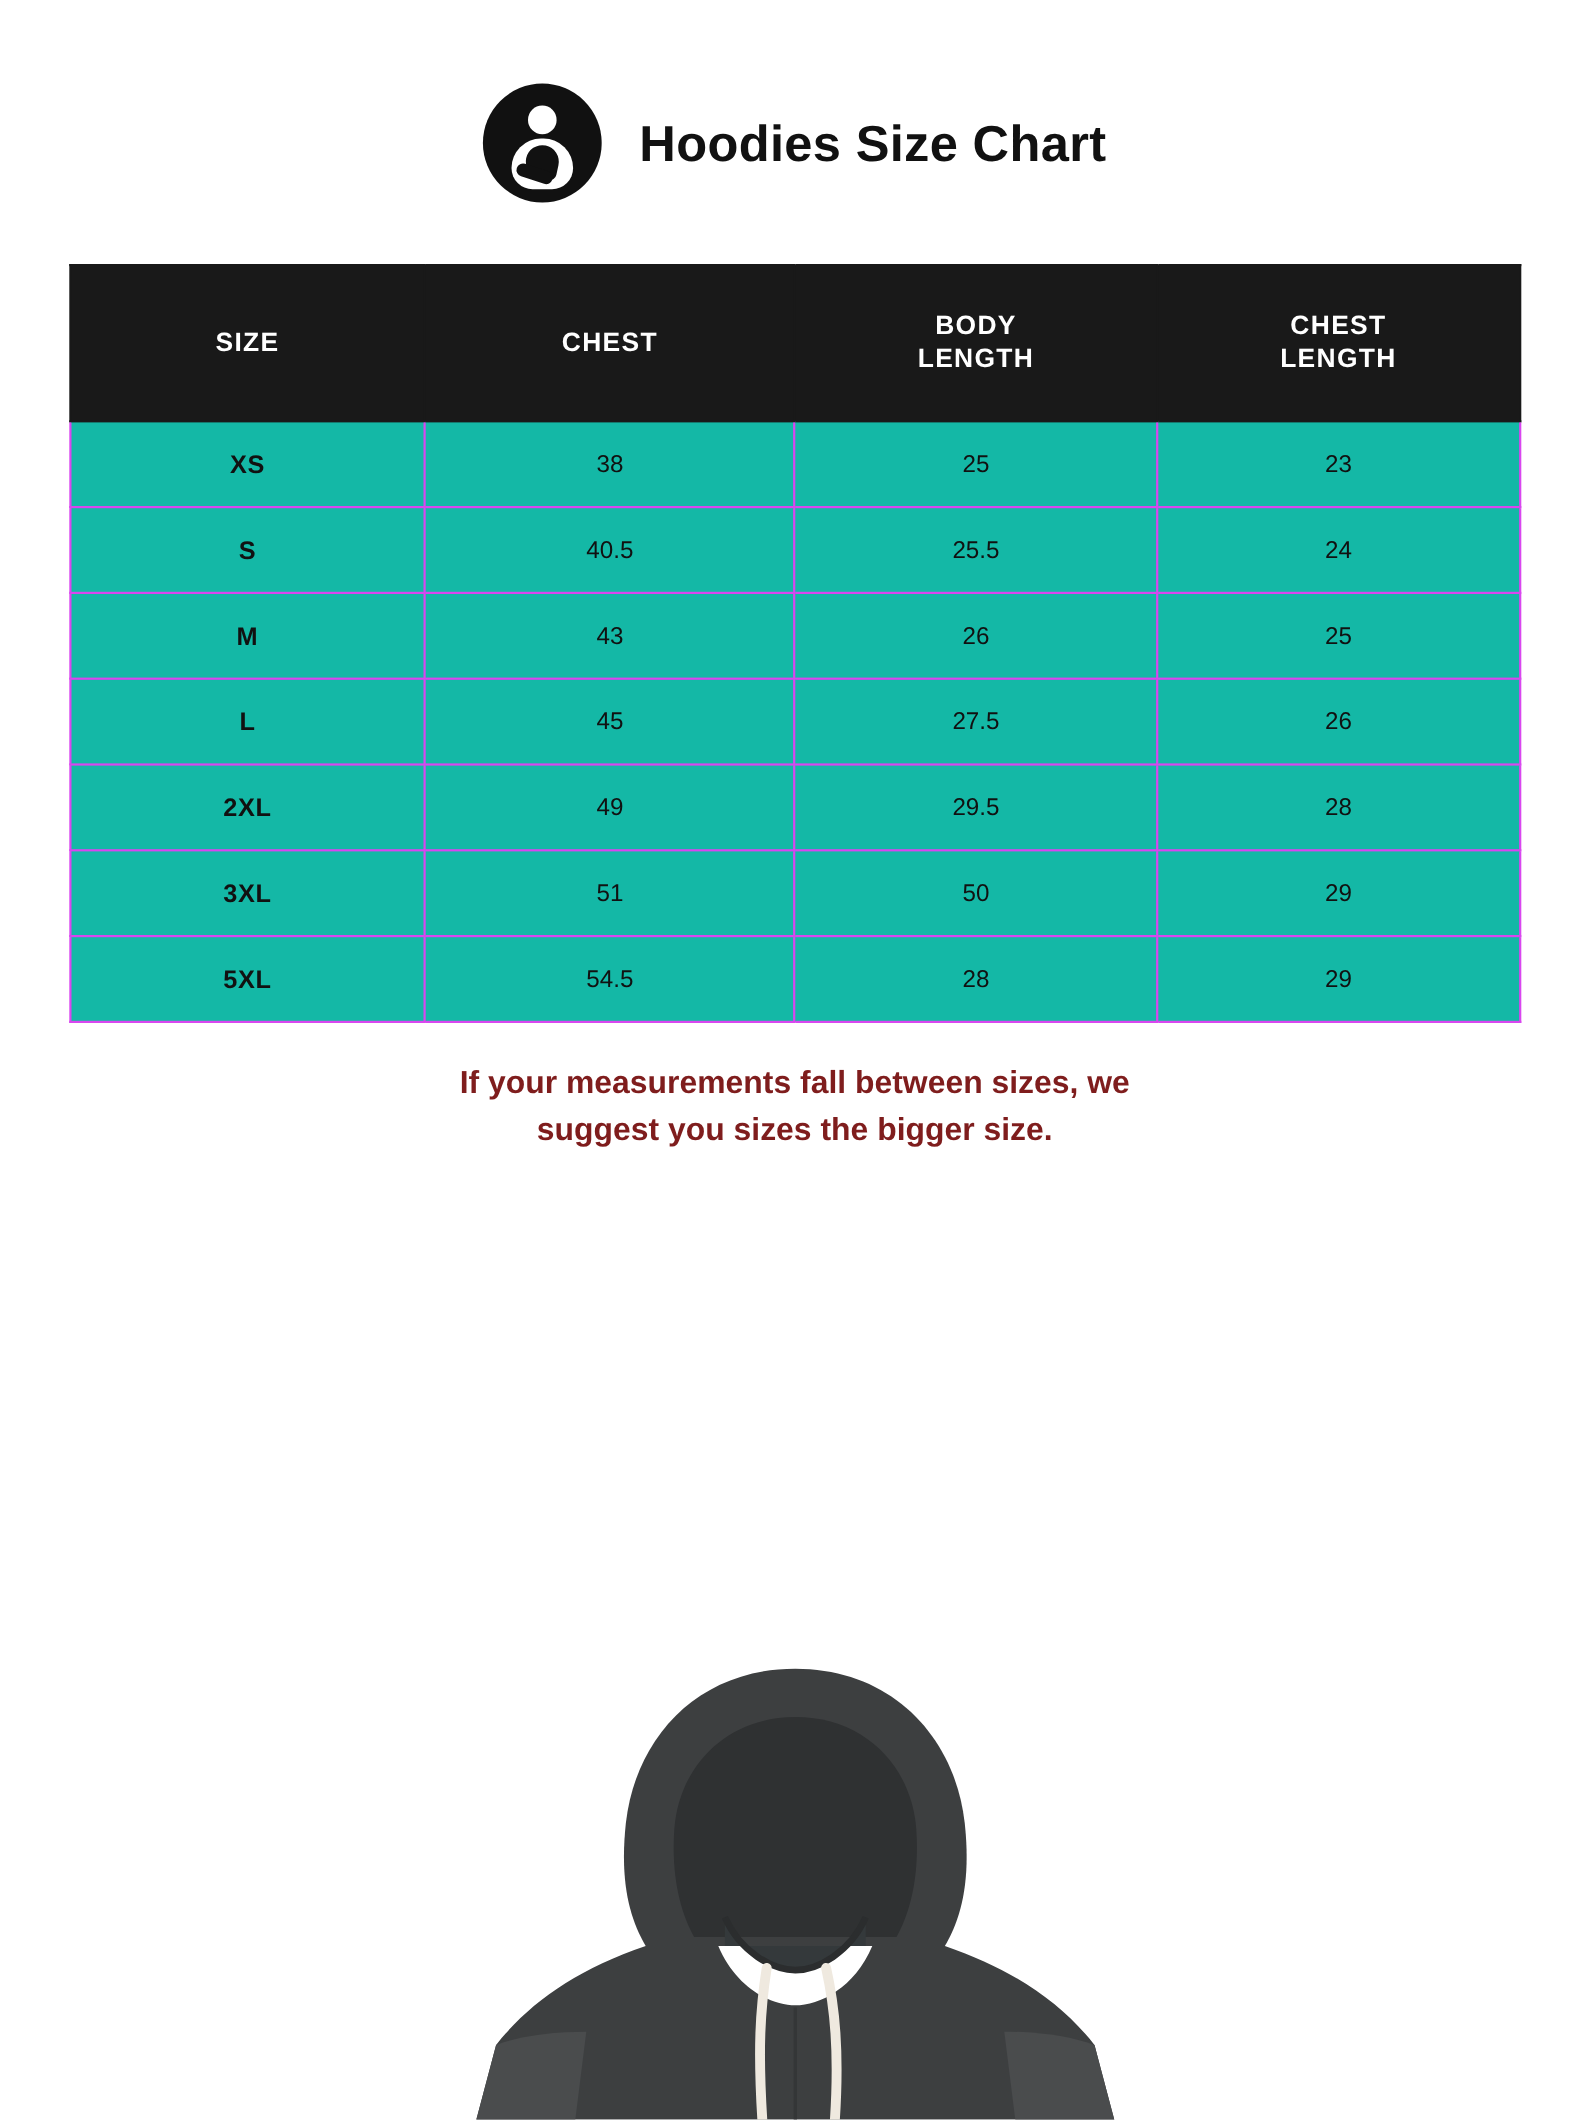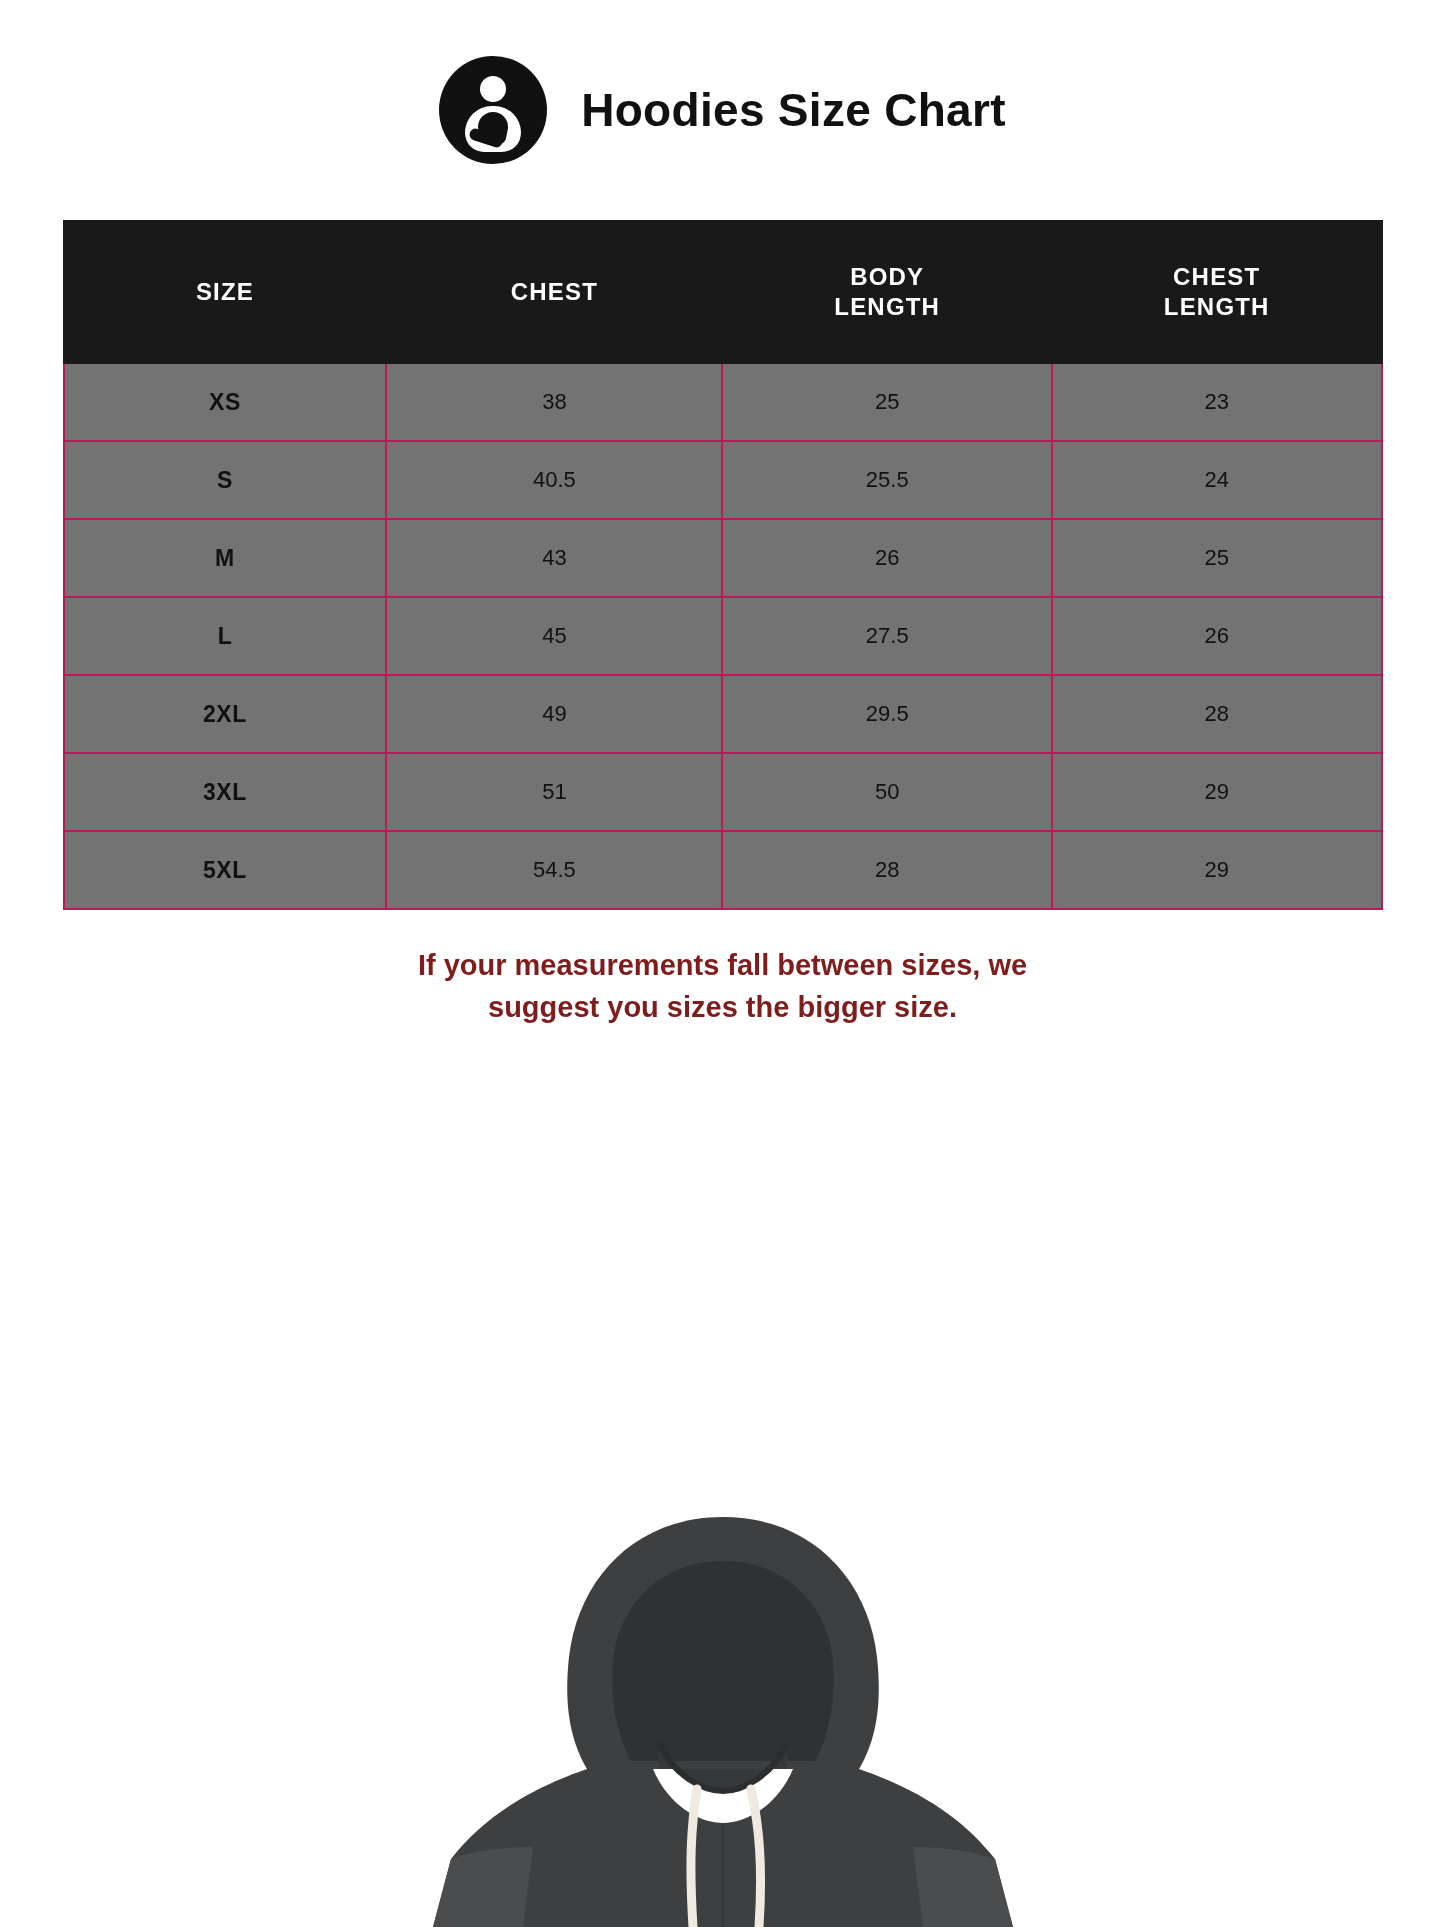--- a/index.html
+++ b/index.html
@@ -22,21 +22,21 @@
     position: relative;
     background: #ffffff;
   }
 
   
   .header {
     display: flex;
     align-items: center;
     justify-content: center;
     gap: 34px;
-    padding-top: 56px;
+    padding-top: 76px;
     padding-bottom: 10px;
   }
   .logo {
     width: 108px;
     height: 108px;
     border-radius: 50%;
     background: #111111;
     position: relative;
     flex: none;
   }
@@ -108,27 +108,27 @@
     height: 96px;
     vertical-align: middle;
     text-align: center;
     border: 2px solid #191919;
     line-height: 1.25;
   }
   table.size-table th .two-line {
     display: block;
   }
   table.size-table td {
-    border: 2px solid #be185d;
+    border: 2px solid #d946ef;
     height: 74px;
     text-align: center;
     vertical-align: middle;
     font-size: 22px;
     color: #111111;
-    background: #737373;
+    background: #14b8a6;
   }
   table.size-table td.size-cell {
     font-weight: bold;
     font-size: 23px;
     letter-spacing: 0.6px;
   }
 
   col.c-size { width: 24.5%; }
   col.c-chest { width: 25.5%; }
   col.c-body { width: 25%; }

